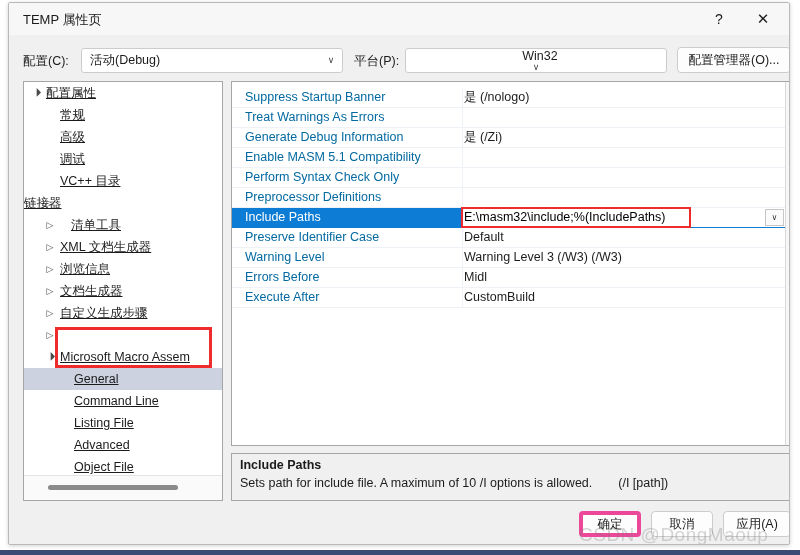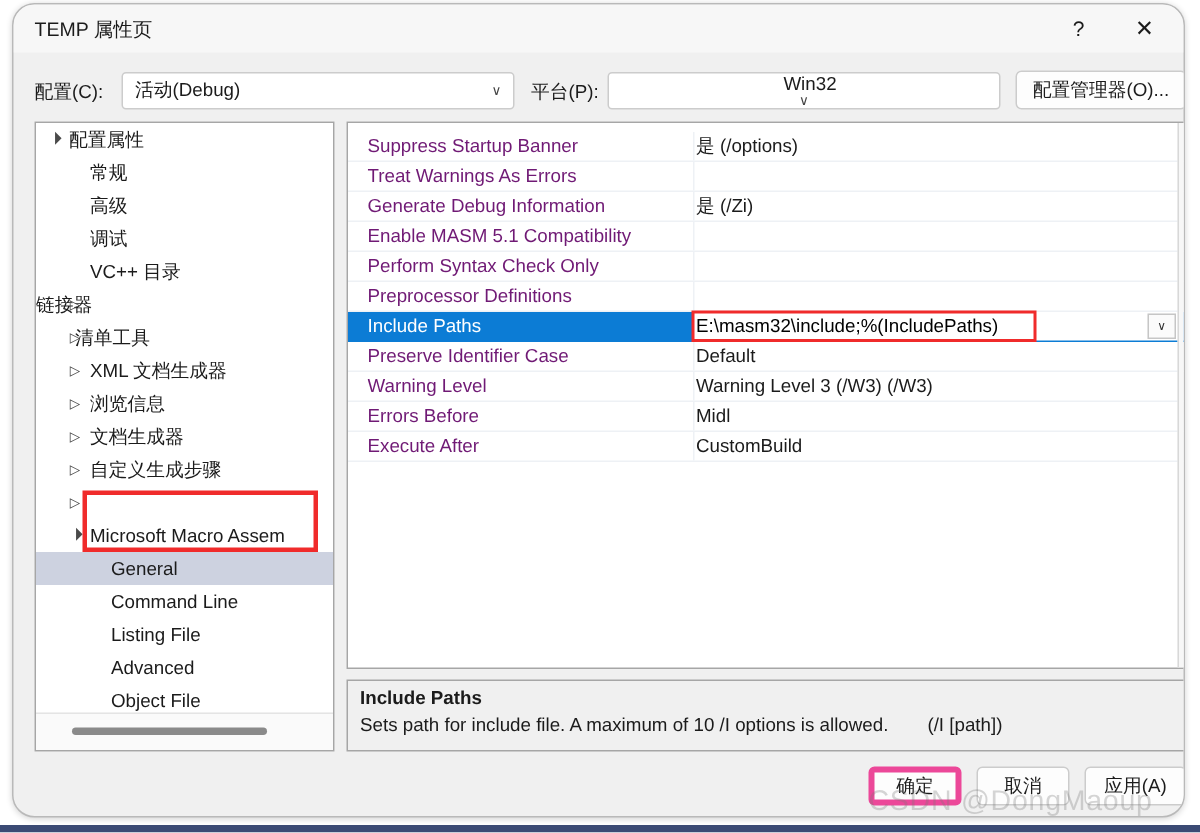--- a/index.html
+++ b/index.html
@@ -35,21 +35,21 @@
 
   
   #dialog {
     position: absolute;
     left: 8px;
     top: 2px;
     width: 782px;
     height: 543px;
     background: #f0f0f0;
     border: 1px solid #b9b9b9;
-    border-radius: 15px;
+    border-radius: 2px;
     box-sizing: border-box;
     box-shadow: 0 1px 4px rgba(0,0,0,0.18);
     overflow: hidden;
   }
 
   
   #titlebar {
     position: absolute;
     left: 0; top: 0;
     width: 100%;
@@ -167,21 +167,21 @@
   .tree-item .tw {
     position: absolute;
     left: 0;
     top: 0;
     width: 16px;
     text-align: center;
     font-size: 8px;
     color: #4a4a4a;
     line-height: 22px;
   }
-  .tree-item .tl { display: block; }
+  .tree-item .tl { display: block; text-decoration: underline; }
   .tree-item.sel { background: #cdd2e0; }
   .tw-open::before  { content: "\25E2"; display:inline-block; transform: rotate(-45deg) translate(1px,0); }
   .tw-closed::before{ content: "\25B7"; font-size: 9px; }
 
   #tree-hscroll-track {
     position: absolute;
     left: 0;
     bottom: 0;
     width: 100%;
     height: 24px;
@@ -234,21 +234,21 @@
     border-bottom: 1px solid #eef1f5;
     cursor: default;
   }
   .prop-row .pname {
     position: absolute;
     left: 13px;
     top: 0;
     width: 215px;
     line-height: 19px;
     font-size: 12.5px;
-    color: #701a75;
+    color: #0369a1;
     white-space: nowrap;
     overflow: hidden;
   }
   .prop-row .pval {
     position: absolute;
     left: 232px;
     top: 0;
     right: 16px;
     line-height: 19px;
     font-size: 12.5px;
@@ -422,21 +422,21 @@
           <div class="tree-item">
             <span class="tw" style="left: 18px;"></span>
             <span class="tl" style="margin-left: 36px;">VC++ 目录</span>
           </div>
           <div class="tree-item">
             <span class="tw tw-closed" style="left: 18px;"></span>
             <span class="tl" style="">链接器</span>
           </div>
           <div class="tree-item">
             <span class="tw tw-closed" style="left: 18px;"></span>
-            <span class="tl" style="margin-left: 26px;">清单工具</span>
+            <span class="tl" style="margin-left: 47px;">清单工具</span>
           </div>
           <div class="tree-item">
             <span class="tw tw-closed" style="left: 18px;"></span>
             <span class="tl" style="margin-left: 36px;">XML 文档生成器</span>
           </div>
           <div class="tree-item">
             <span class="tw tw-closed" style="left: 18px;"></span>
             <span class="tl" style="margin-left: 36px;">浏览信息</span>
           </div>
           <div class="tree-item">
@@ -479,21 +479,21 @@
       <div id="tree-hscroll-track">
         <div id="tree-hscroll-thumb"></div>
       </div>
     </div>
 
     <div id="grid-panel">
       <div id="grid-rows">
           <div class="prop-row">
             <div class="vdivider"></div>
             <div class="pname">Suppress Startup Banner</div>
-            <div class="pval">是 (/options)</div>
+            <div class="pval">是 (/nologo)</div>
           </div>
           <div class="prop-row">
             <div class="vdivider"></div>
             <div class="pname">Treat Warnings As Errors</div>
             <div class="pval"></div>
           </div>
           <div class="prop-row">
             <div class="vdivider"></div>
             <div class="pname">Generate Debug Information</div>
             <div class="pval">是 (/Zi)</div>

